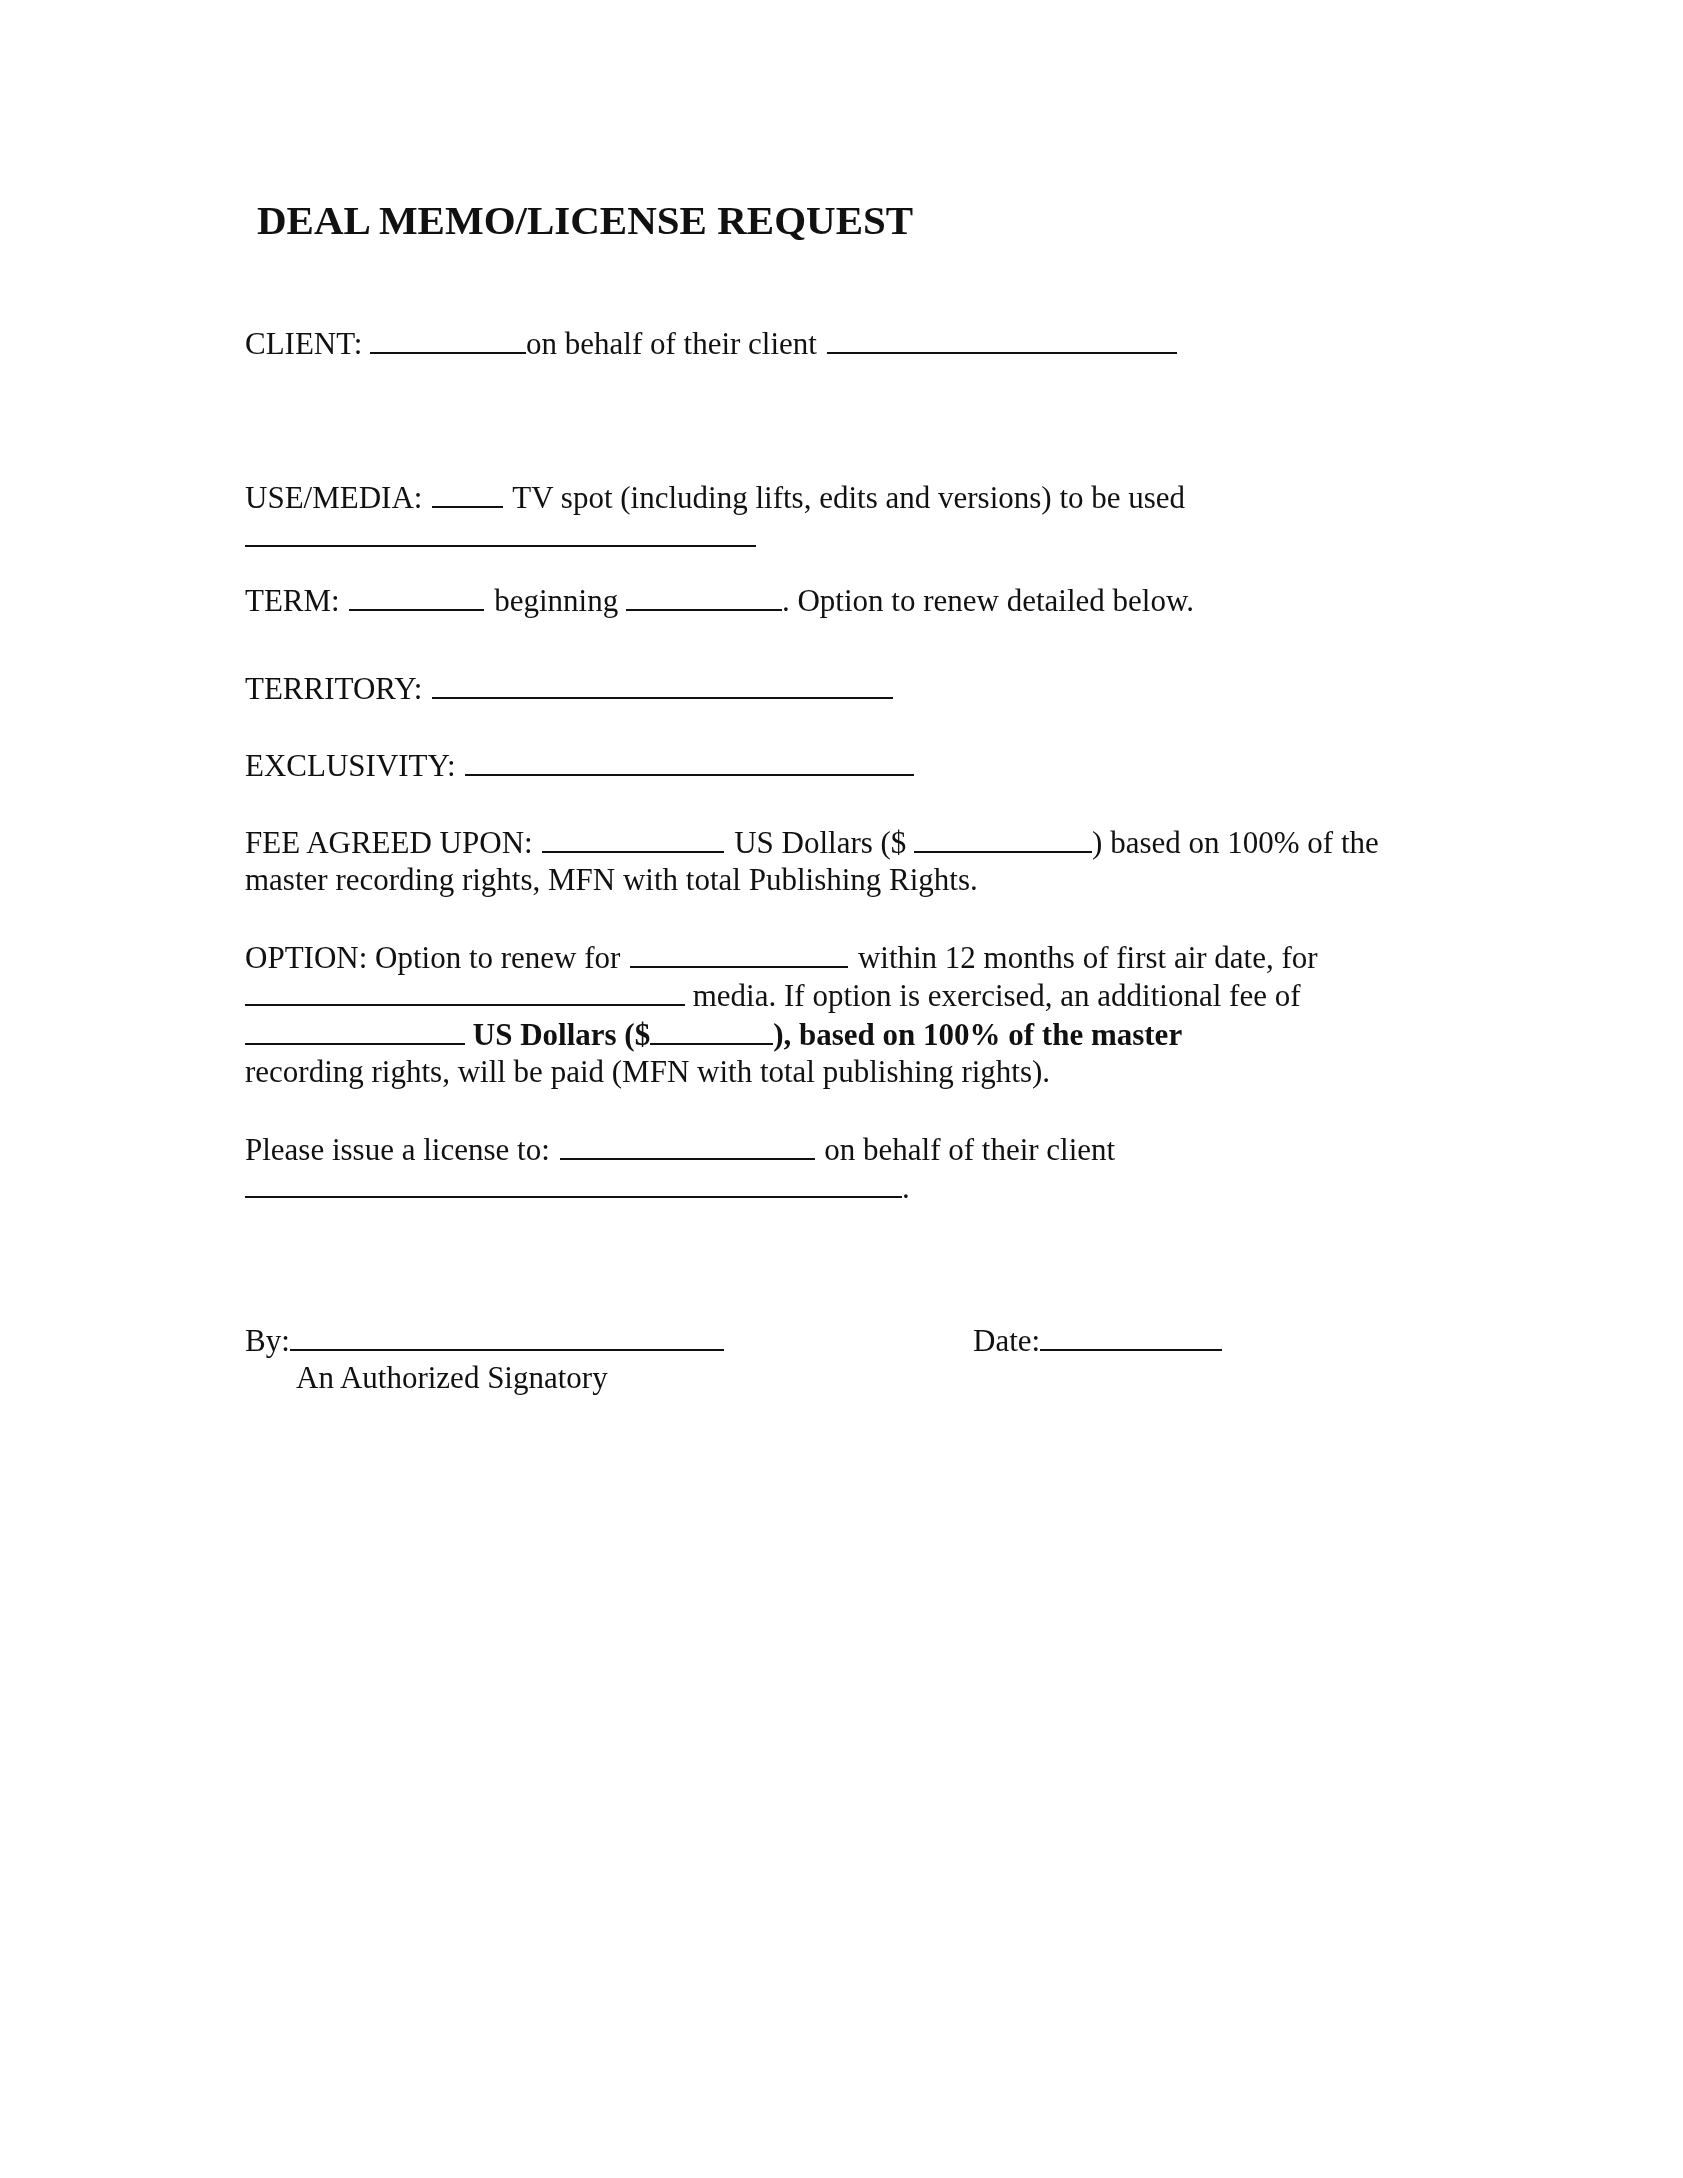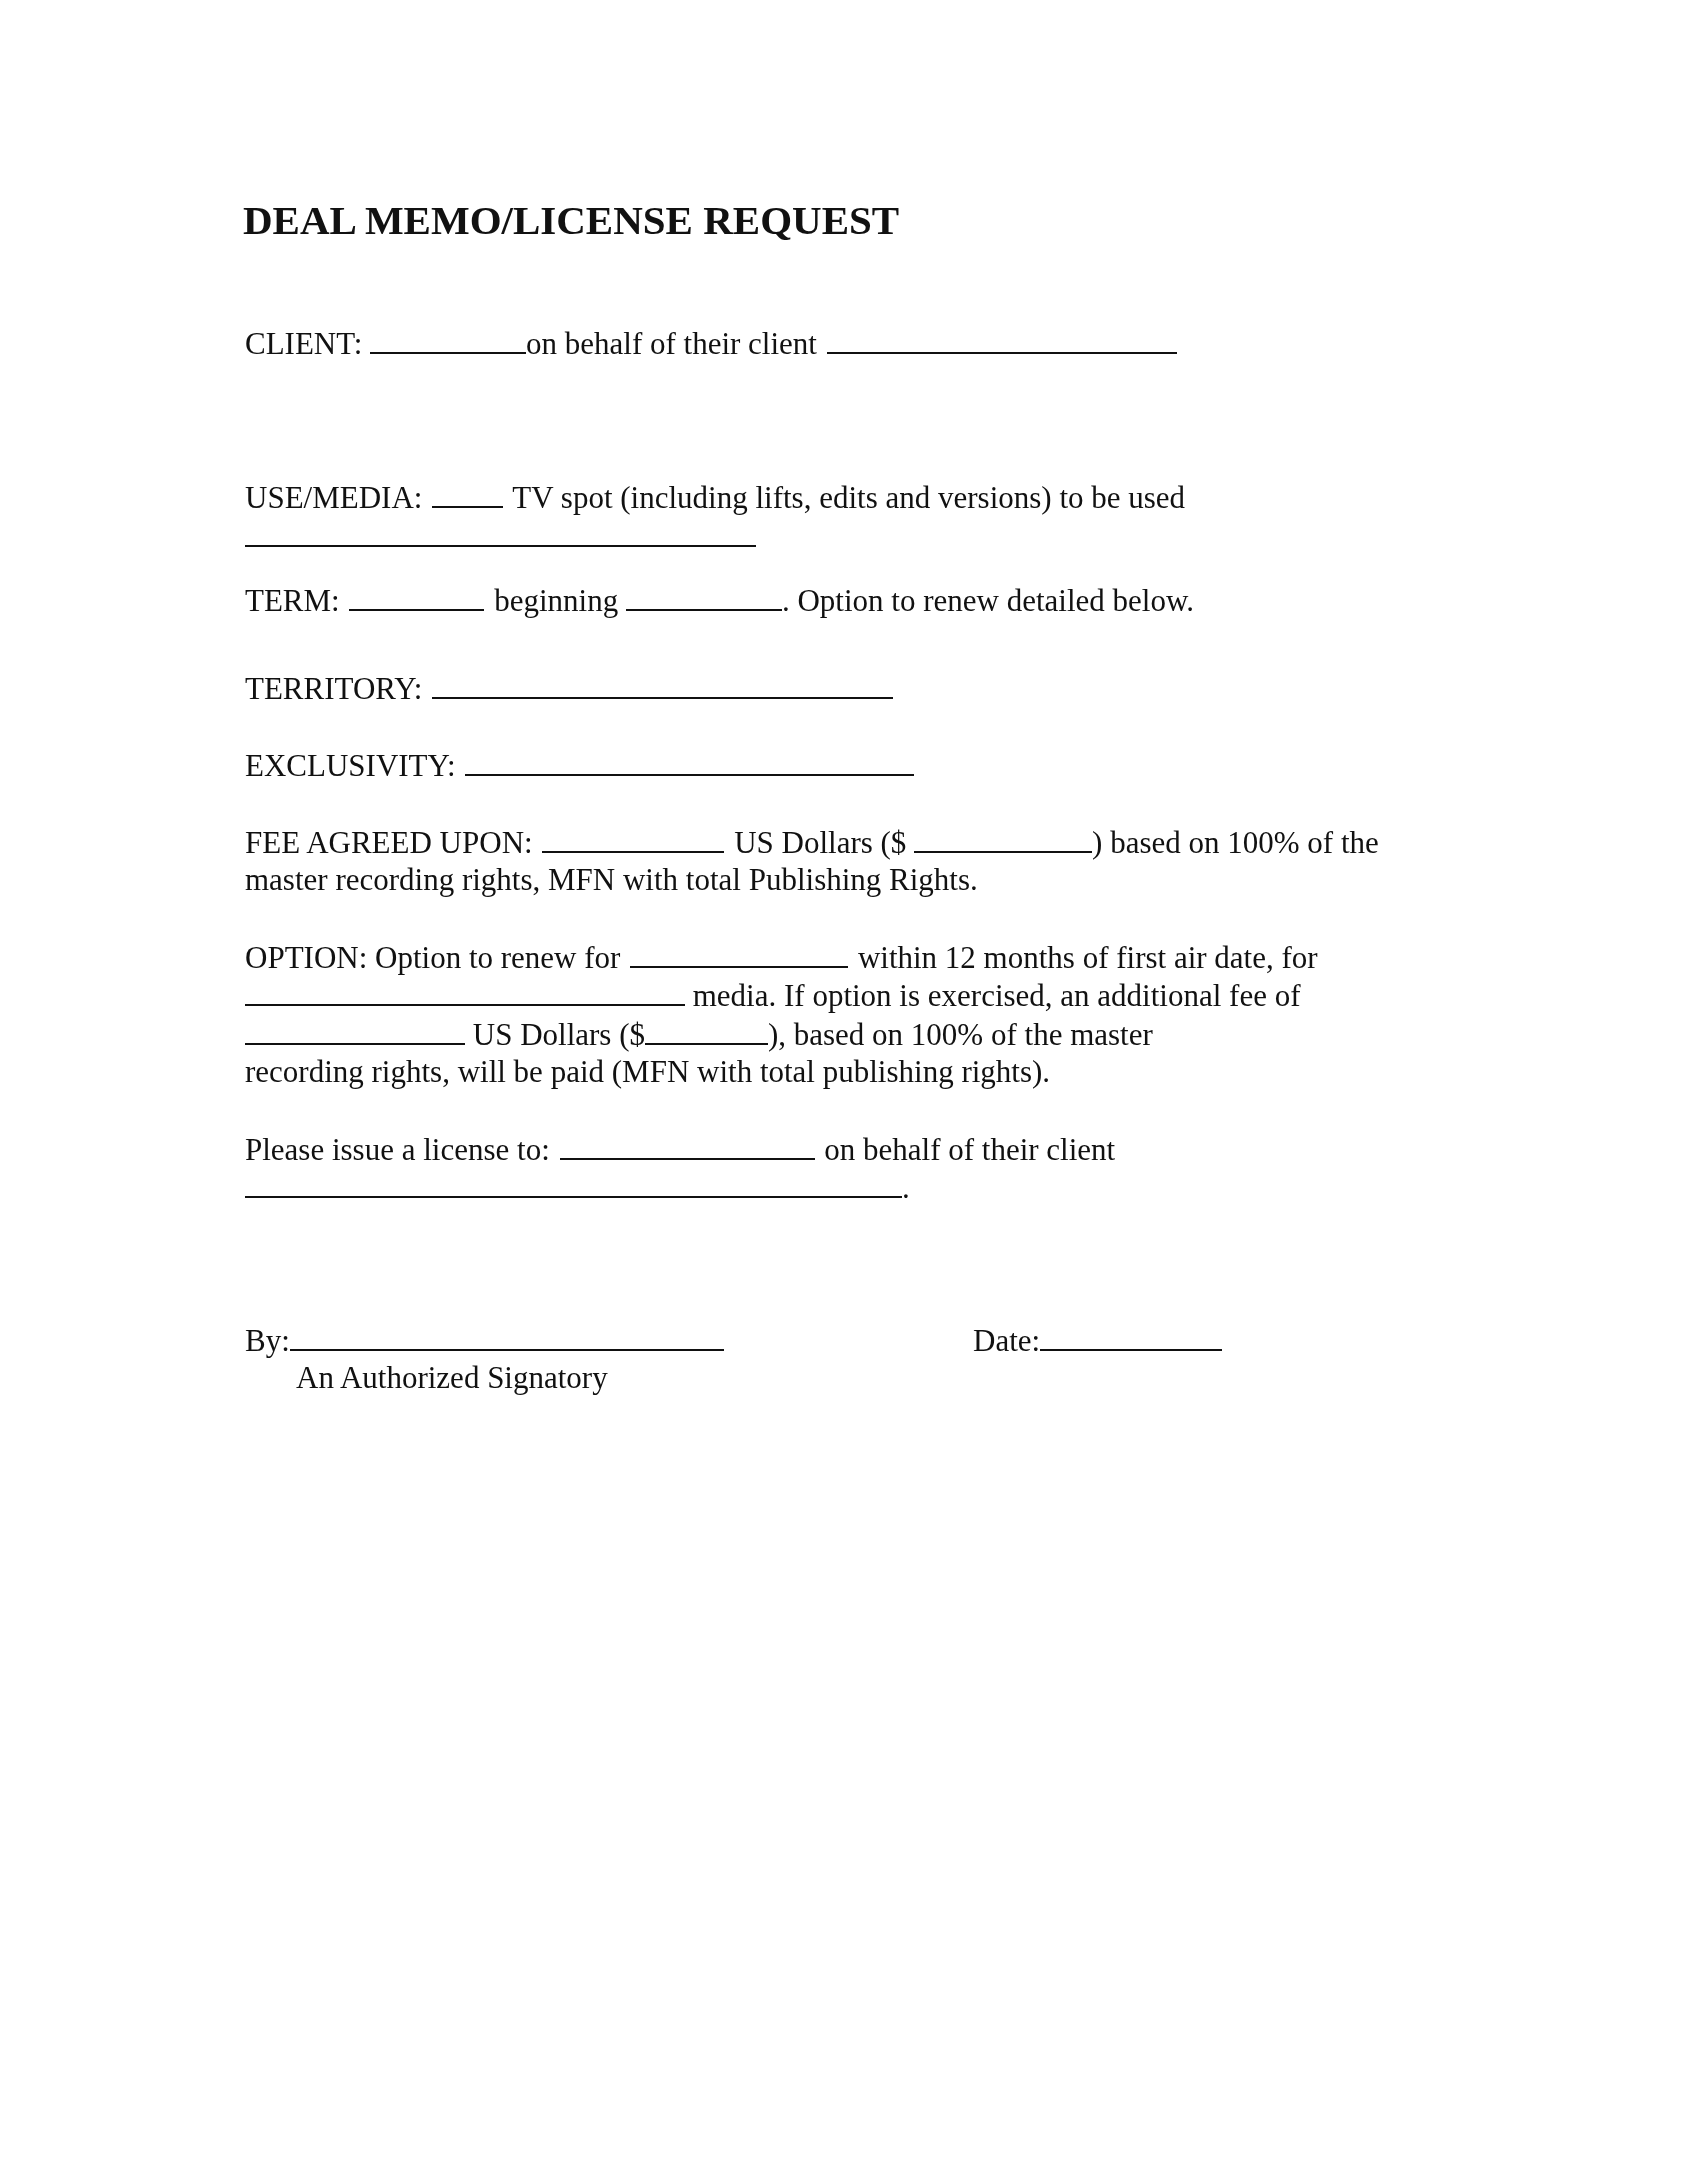--- a/index.html
+++ b/index.html
@@ -1,19 +1,19 @@
 <!DOCTYPE html>
 <html><head>
 <meta charset="utf-8">
 <style>
   html, body { margin: 0; padding: 0; background: #ffffff; }
   body { width: 1683px; height: 2178px; position: relative; overflow: hidden;
          font-family: "Liberation Serif", "DejaVu Serif", serif; color: #111; }
   .page { position: absolute; left: 0; top: 0; width: 1683px; height: 2178px; }
-  .title { position: absolute; left: 243px; top: 196px; font-size: 41px; font-weight: bold;
+  .title { position: absolute; left: 257px; top: 196px; font-size: 41px; font-weight: bold;
            letter-spacing: 0px; white-space: nowrap; }
   .line { position: absolute; left: 245px; font-size: 31px; white-space: nowrap; line-height: 39px; }
   .blank { display: inline-block; border-bottom: 2px solid #111; height: 26px; vertical-align: baseline;
            margin: 0 2px; }
   .blank.tight { margin: 0; }
 </style>
 </head>
 <body>
 
 <div class="page">
@@ -65,21 +65,21 @@
 
   <div class="line" style="top:938px;">
     <span>OPTION: Option to renew for</span>
     <span class="blank" style="width:218px;"></span>
     <span>within 12 months of first air date, for</span>
   </div>
   <div class="line" style="top:976px;">
     <span class="blank tight" style="width:440px;"></span>
     <span>media. If option is exercised, an additional fee of</span>
   </div>
-  <div class="line" style="top:1015px;">
+  <div class="line" style="top:1015px;font-weight:bold;">
     <span class="blank tight" style="width:220px;"></span>
     <span>US Dollars ($</span><span class="blank tight" style="width:123px;"></span><span>), based on 100% of the master</span>
   </div>
   <div class="line" style="top:1052px;">
     <span>recording rights, will be paid (MFN with total publishing rights).</span>
   </div>
 
   <div class="line" style="top:1130px;">
     <span>Please issue a license to:</span>
     <span class="blank" style="width:255px;"></span>

